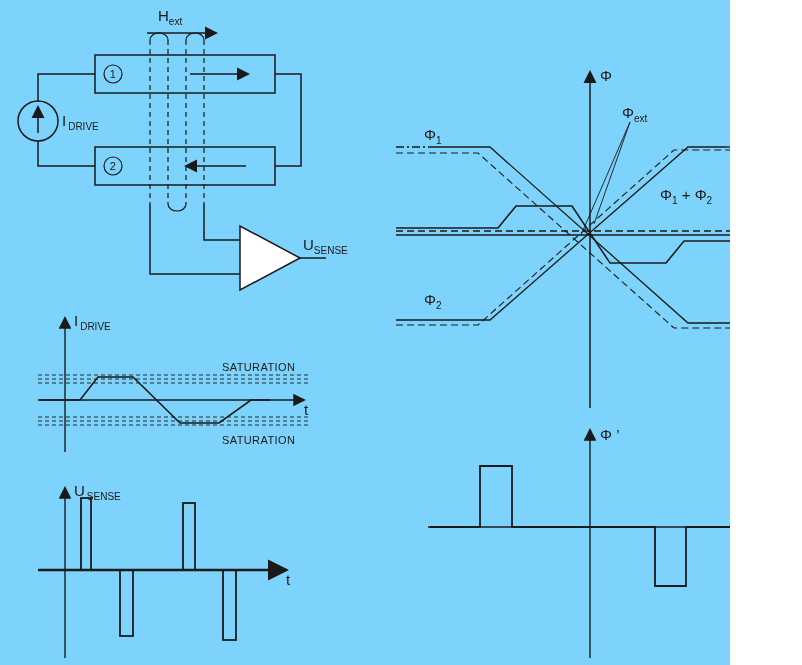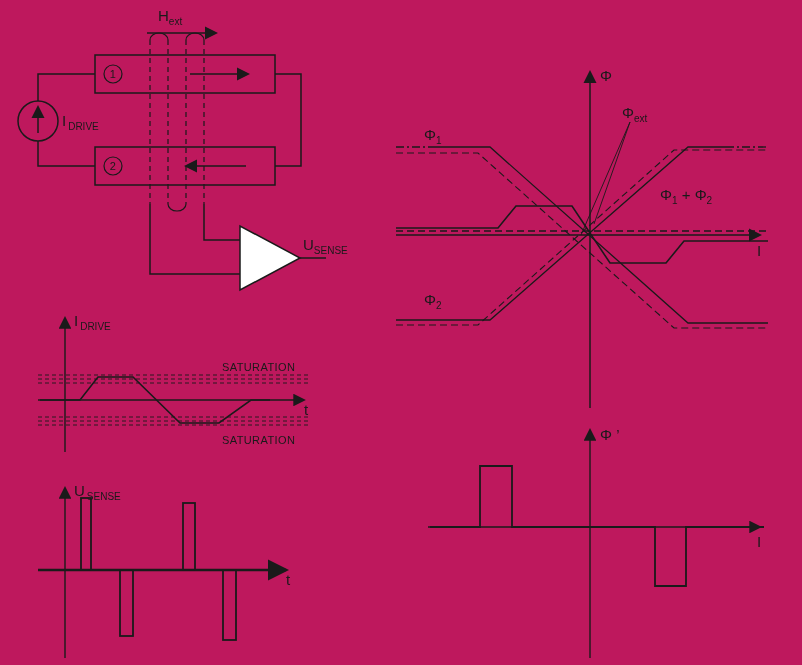--- a/index.html
+++ b/index.html
@@ -1,16 +1,16 @@
 <!DOCTYPE html>
 <html><head>
 <meta charset="utf-8">
 <style>
   html,body { margin:0; padding:0; background:#ffffff; }
-  .canvas { position:relative; width:802px; height:665px; background:#be185d; overflow:hidden; }
+  .canvas { position:relative; width:730px; height:665px; background:#7dd3fc; overflow:hidden; }
   svg { position:absolute; left:0; top:0; }
   text {
     font-family: "Liberation Sans", sans-serif;
     fill:#1a1a1a;
   }
   .s15 { font-size:15px; }
   .s11 { font-size:11px; letter-spacing:0.4px; }
   .sub { font-size:10px; }
 </style>
 </head>

